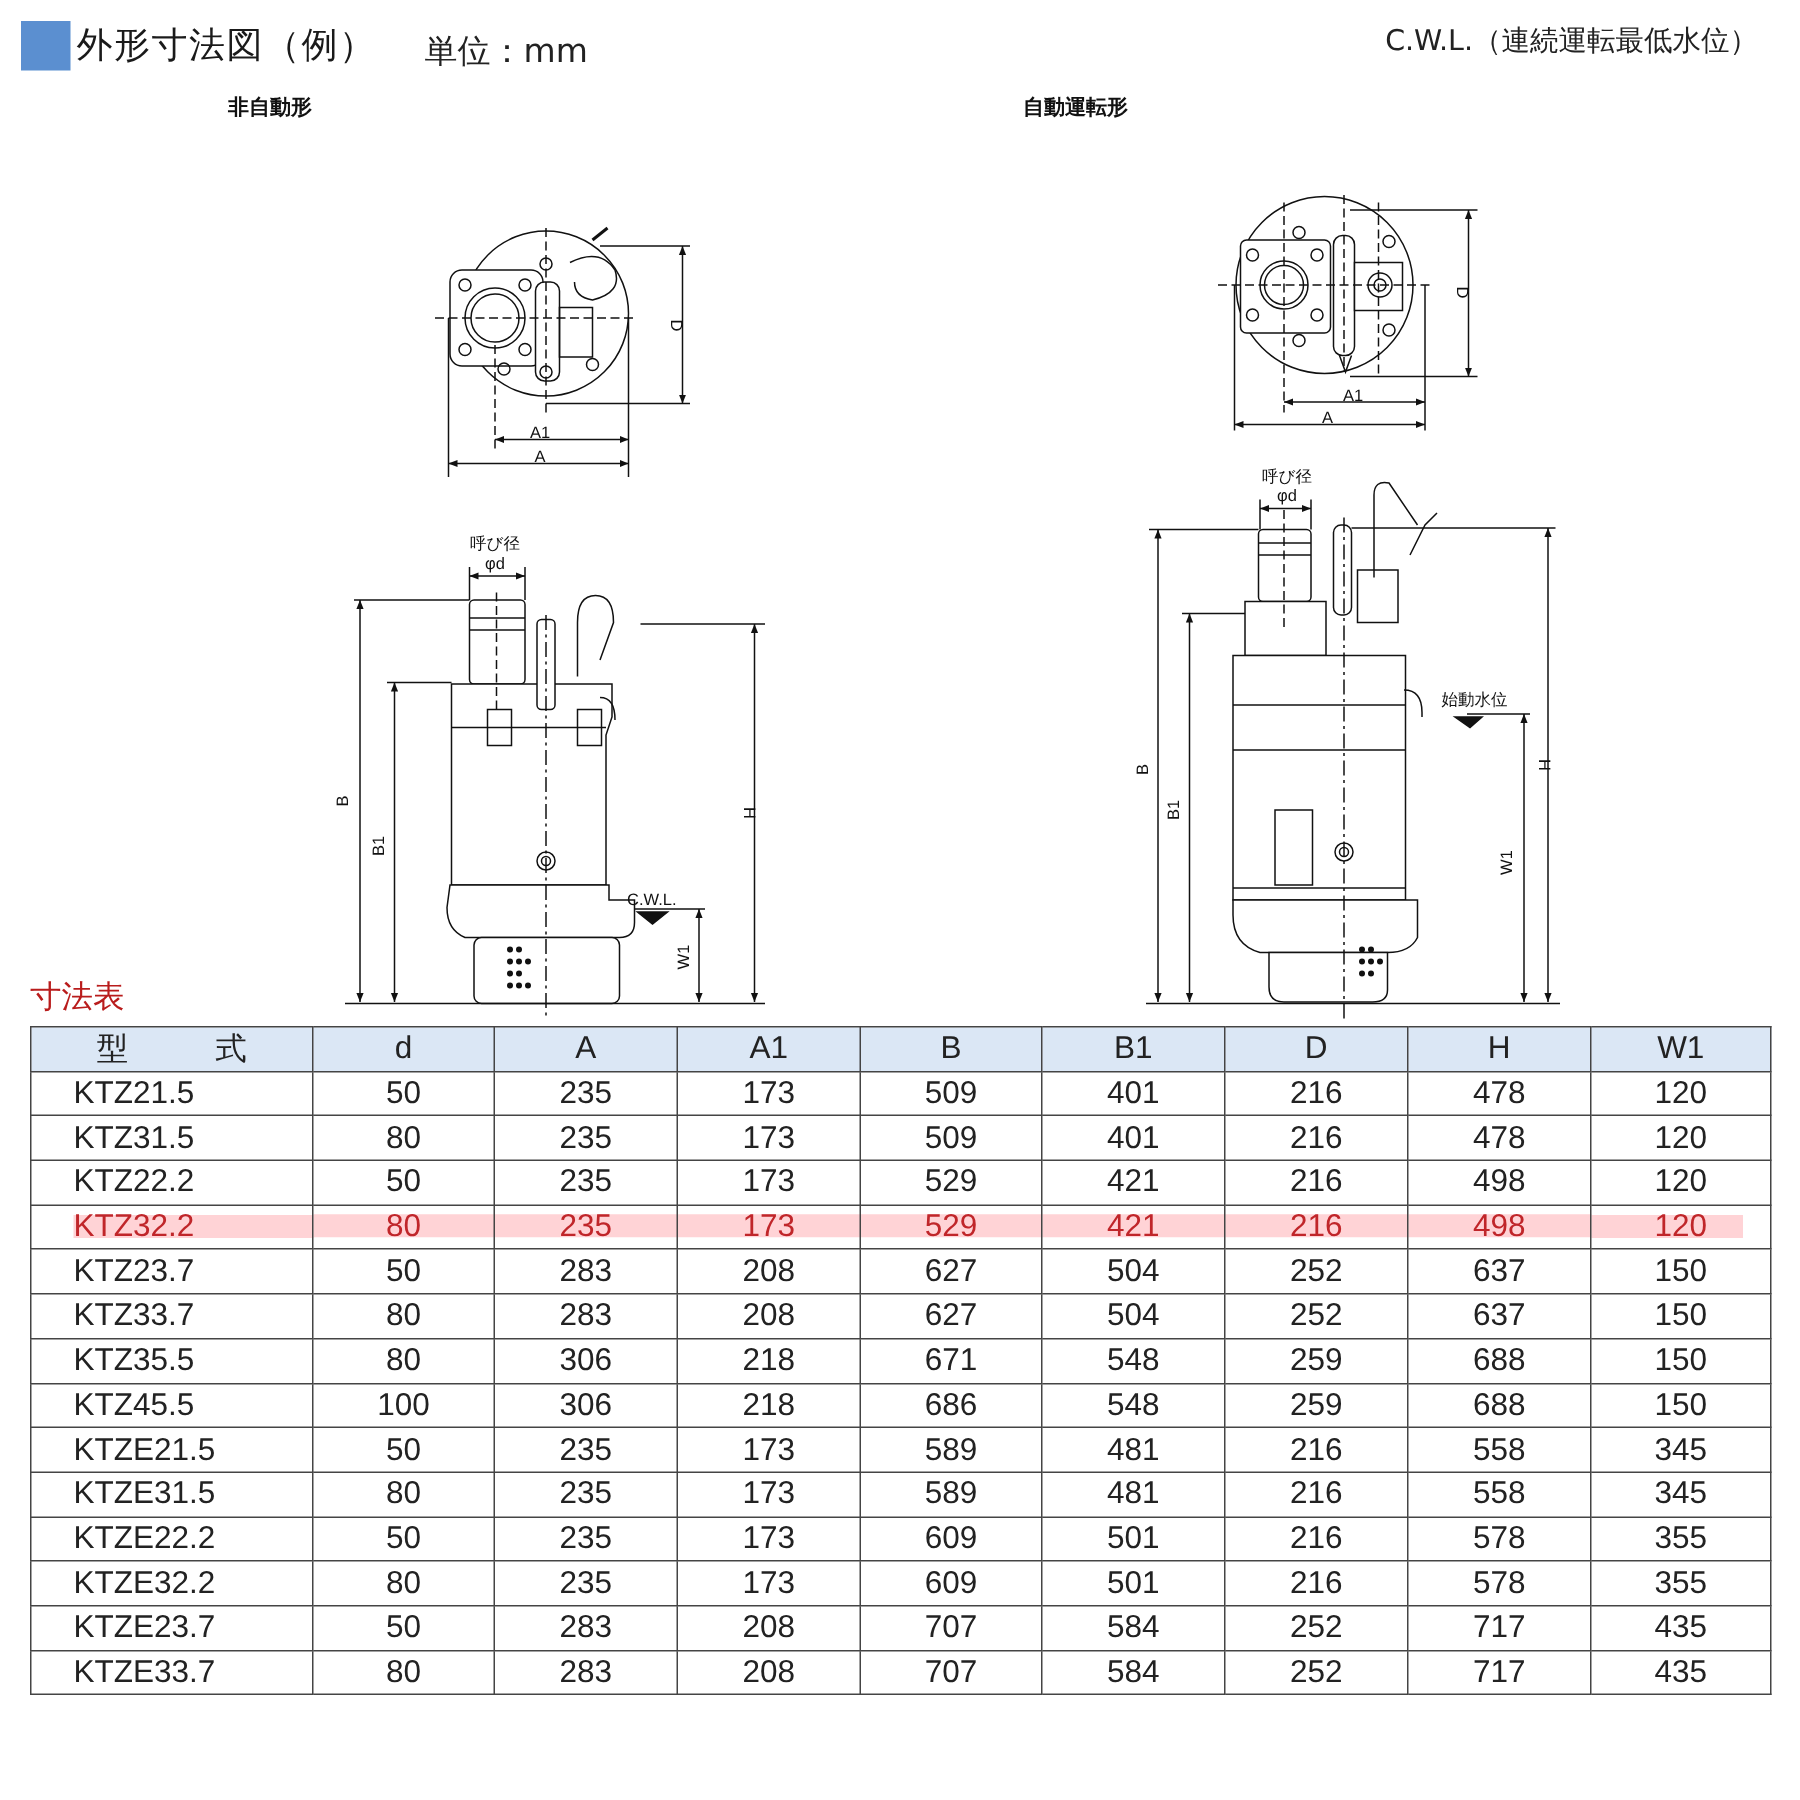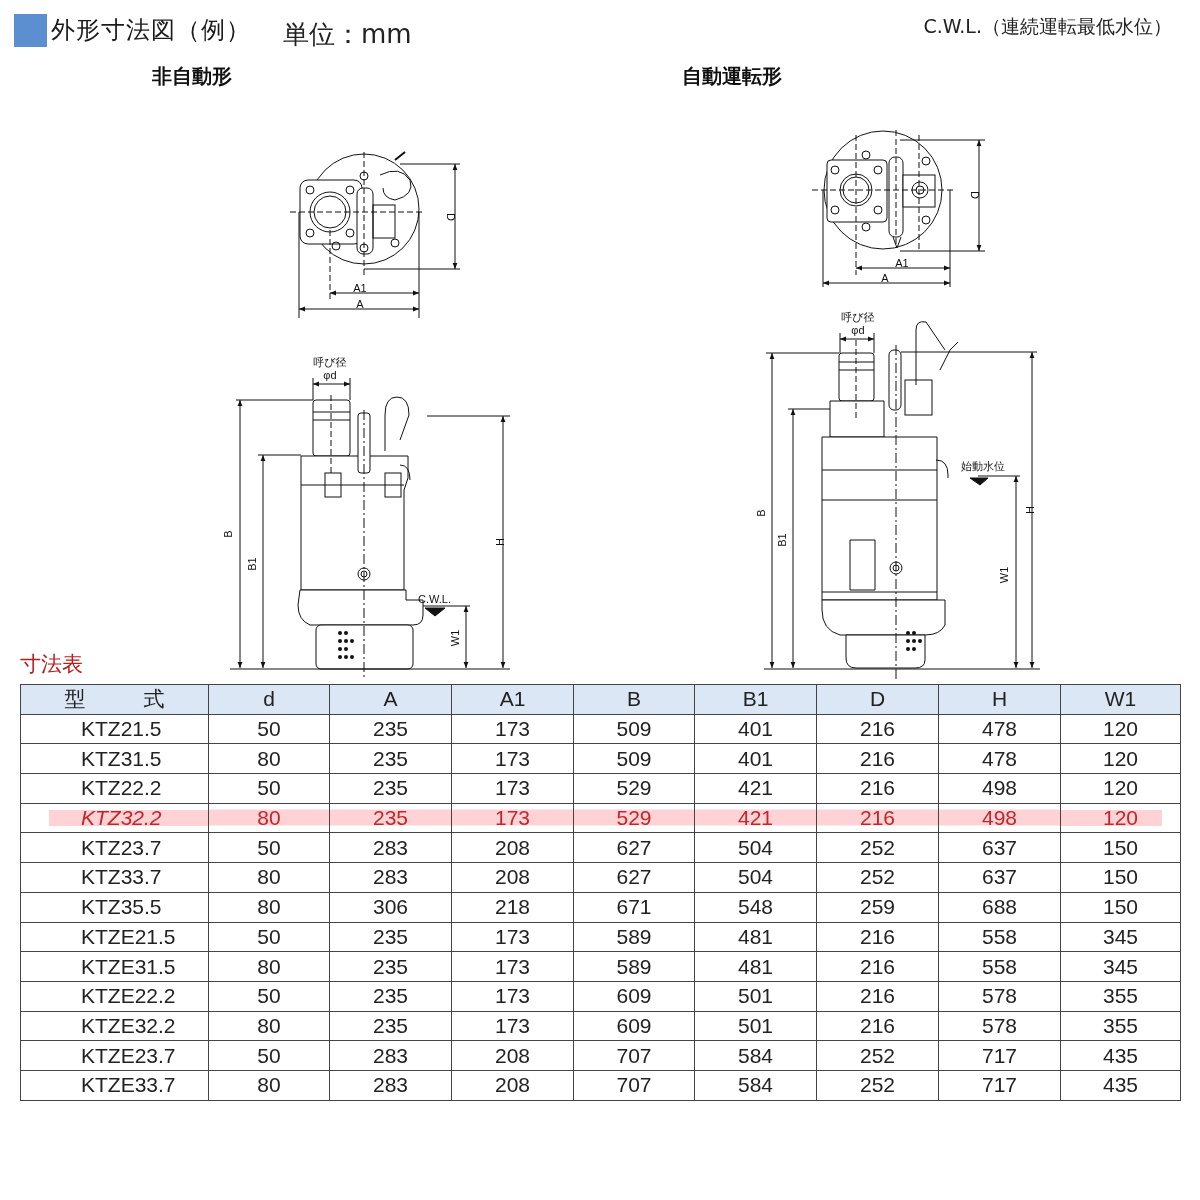--- a/index.html
+++ b/index.html
@@ -1,35 +1,35 @@
 <!DOCTYPE html>
 <html><head>
 <meta charset="utf-8">
 <style>
   html, body { margin:0; padding:0; background:#fff; }
   body { width:1200px; height:1200px; position:relative; overflow:hidden;
          font-family:"DejaVu Sans","Liberation Sans",sans-serif; color:#222; }
   .title { position:absolute; left:14px; top:8px; height:44px; display:flex; align-items:center; }
   .title .sq { width:33px; height:33px; background:#5b8fd0; margin-right:4px; }
   .title .t { font-size:24px; letter-spacing:1px; color:#1a1a1a; }
-  .title .unit { font-size:26px; margin-left:32px; margin-top:8px; color:#222; }
+  .title .unit { font-size:22px; margin-left:32px; margin-top:8px; color:#222; }
   .cwl-note { position:absolute; right:28px; top:14px; font-size:19px; color:#222; }
-  .sub { position:absolute; top:63px; font-size:20px; font-weight:bold; color:#111; }
+  .sub { position:absolute; top:63px; font-size:14px; font-weight:bold; color:#111; }
   .sub.left { left:152px; } .sub.right { left:682px;font-family:Liberation Mono, monospace; }
   svg.drw { position:absolute; left:0; top:0; }
   .drw text { font-family:"Liberation Sans",sans-serif; fill:#111; }
   .table-caption { position:absolute; left:20px; top:650px; font-size:21px; color:#b91c1c; }
   table.dims { position:absolute; left:20px; top:684px; width:1160px; border-collapse:collapse;
                font-family:"Liberation Sans",sans-serif; font-size:21px; table-layout:fixed; }
   table.dims th, table.dims td { border:1px solid #444; height:28.7px; padding:0; text-align:center; color:#222; }
   table.dims th { background:#dbe7f5; font-weight:normal; }
-  table.dims td.model { text-align:left; padding-left:60px; }
+  table.dims td.model { text-align:left; padding-left:28px; }
   table.dims th.model span { display:inline-block; width:100px; display:inline-flex; justify-content:space-between; }
   table.dims tr.hl td { color:#c0262a; background:linear-gradient(to bottom, transparent 21%, #ffd3d6 21%, #ffd3d6 77%, transparent 77%); }
-  table.dims tr.hl td:first-child { background:linear-gradient(to right, transparent 28px, transparent 28px), linear-gradient(to bottom, transparent 21%, #ffd3d6 21%, #ffd3d6 77%, transparent 77%); background-size: 100% 100%; background-position: 28px 0; background-repeat:no-repeat;font-style:italic; }
+  table.dims tr.hl td:first-child { background:linear-gradient(to right, transparent 28px, transparent 28px), linear-gradient(to bottom, transparent 21%, #ffd3d6 21%, #ffd3d6 77%, transparent 77%); background-size: 100% 100%; background-position: 28px 0; background-repeat:no-repeat; }
   table.dims tr.hl td:last-child { background:linear-gradient(to bottom, transparent 21%, #ffd3d6 21%, #ffd3d6 77%, transparent 77%); background-size: 85% 100%; background-repeat:no-repeat; }
 </style>
 </head>
 <body>
 
 <div class="title">
   <div class="sq"></div>
   <span class="t">外形寸法図（例）</span>
   <span class="unit">単位：mm</span>
 </div>
@@ -327,20 +327,31 @@
         <td>80</td>
         <td>306</td>
         <td>218</td>
         <td>671</td>
         <td>548</td>
         <td>259</td>
         <td>688</td>
         <td>150</td>
       </tr>
       <tr>
+        <td class="model">KTZ45.5</td>
+        <td>100</td>
+        <td>306</td>
+        <td>218</td>
+        <td>686</td>
+        <td>548</td>
+        <td>259</td>
+        <td>688</td>
+        <td>150</td>
+      </tr>
+      <tr>
         <td class="model">KTZE21.5</td>
         <td>50</td>
         <td>235</td>
         <td>173</td>
         <td>589</td>
         <td>481</td>
         <td>216</td>
         <td>558</td>
         <td>345</td>
       </tr>

